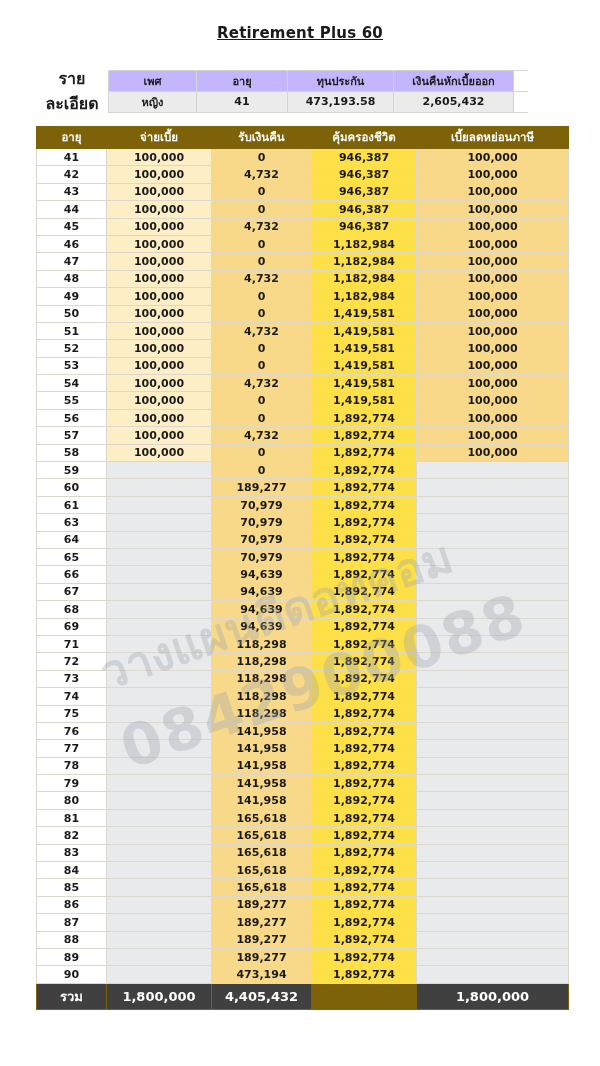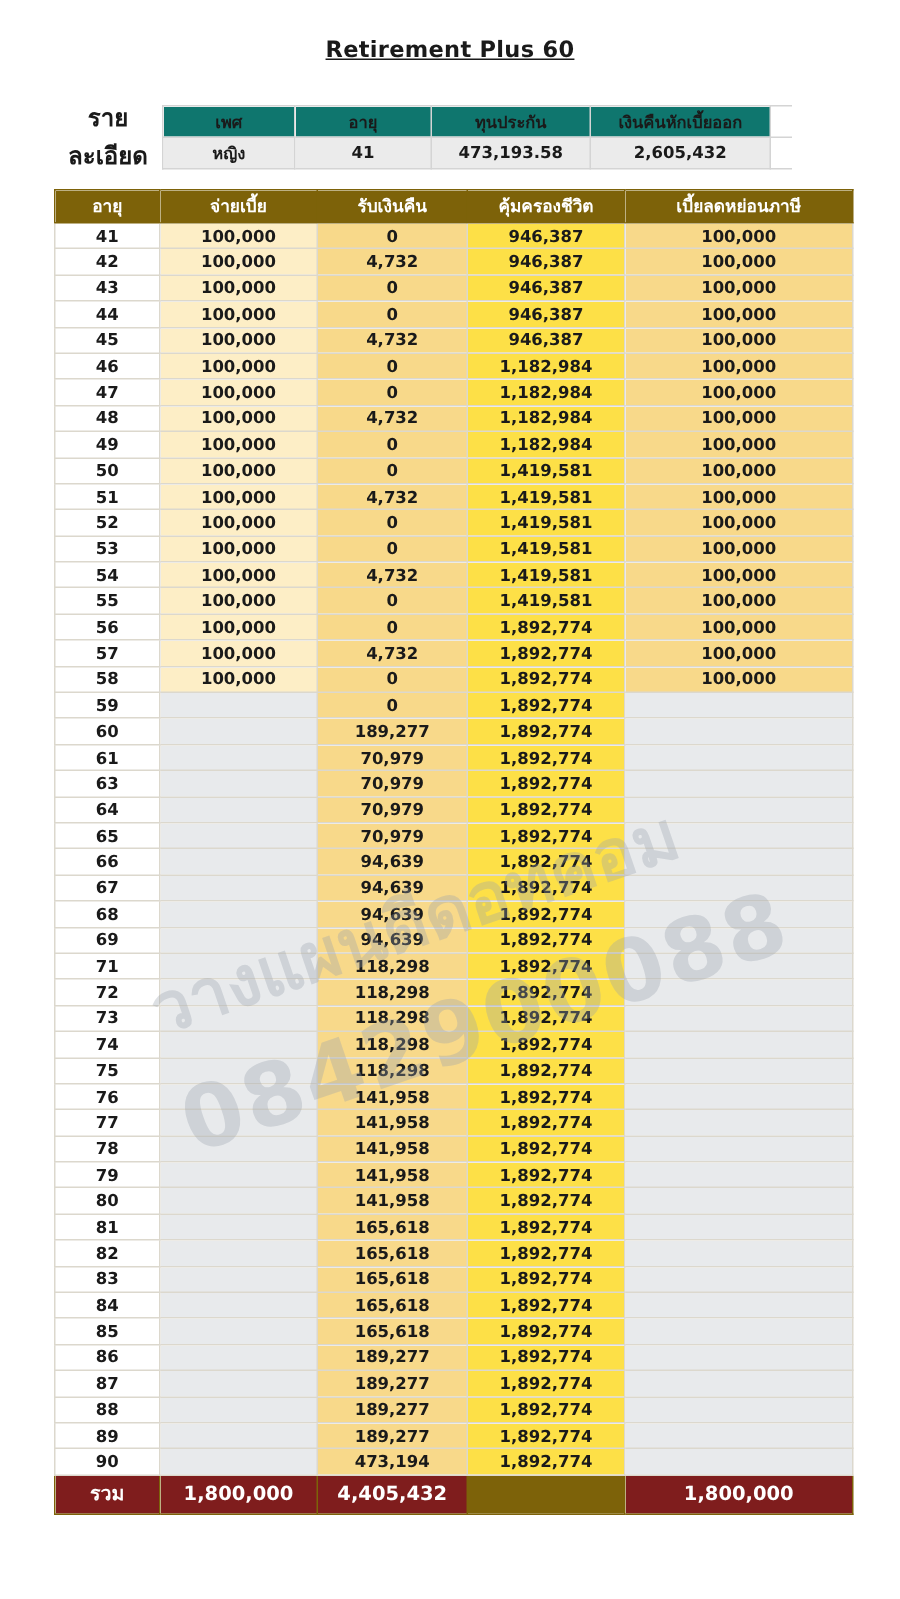--- a/index.html
+++ b/index.html
@@ -70,21 +70,21 @@
     text-align:center;
     font-size:11px;
     font-weight:700;
     color:#1a1a1a;
     height:18px;
     padding:1px 2px;
     box-sizing:border-box;
     overflow:hidden;
     white-space:nowrap;
   }
-  table.detail th{background:#0f766e;}
+  table.detail th{background:#c4b5fd;}
   table.detail td{background:#ebebeb;}
   .dc-sex{width:88px;}
   .dc-age{width:91px;}
   .dc-sum{width:106px;}
   .dc-ret{width:120px;}
   .dc-cut{width:14px;}
   .dc-cut-cell{border-left:none !important;border-right:none !important;
     background:#ffffff !important;}
 
   
@@ -127,21 +127,21 @@
   col.c-tax{width:152px;}
 
   td.age{background:#ffffff;}
   td.pay{background:#fdeec6;}
   td.cash{background:#f8d98a;}
   td.cover{background:#fde047;}
   td.tax{background:#f8d98a;}
   td.empty{background:#e8eaec;}
 
   tr.total td{
-    background:#7f1d1d;
+    background:#404040;
     color:#ffffff;
     font-size:13px;
     height:26px;
     border:1px solid #7d6209;
   }
   tr.total td.blank{background:#7d6209;}
 </style>
 </head>
 <body>
 

